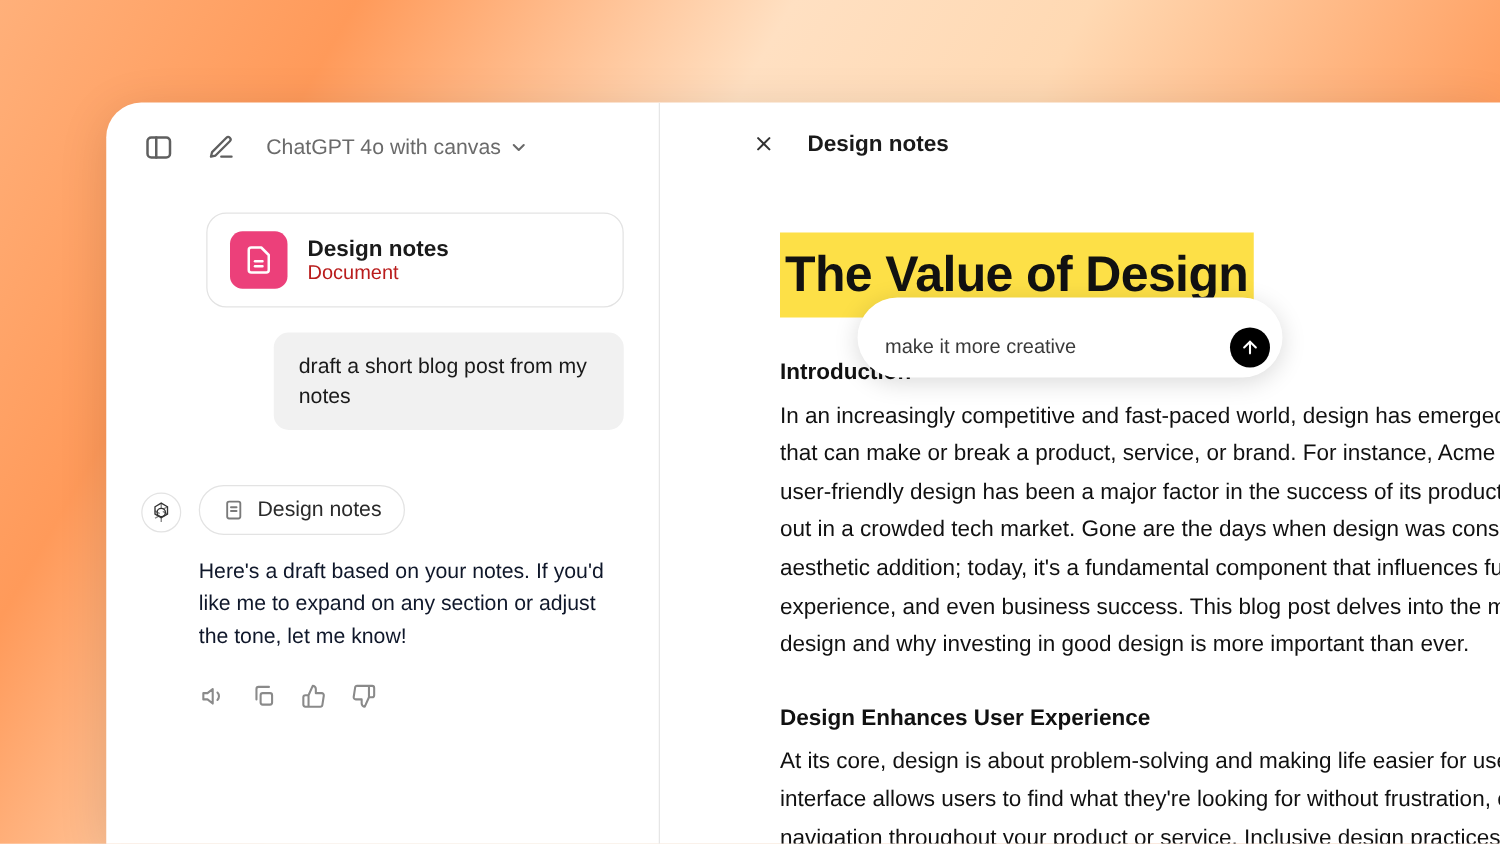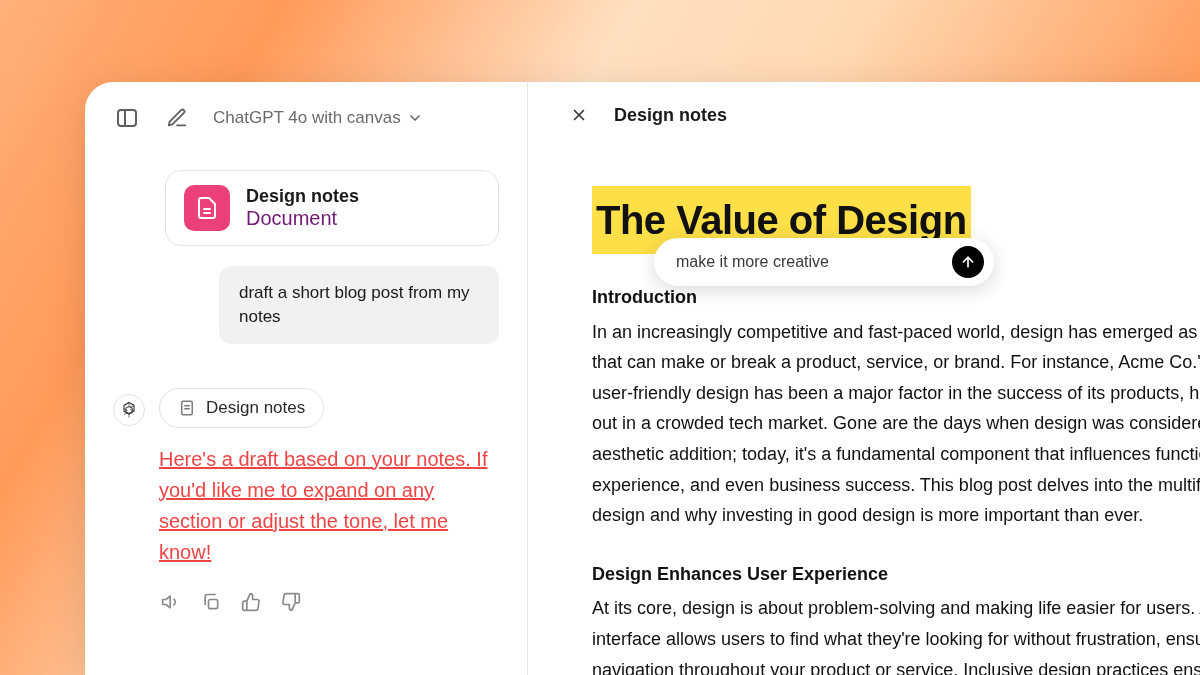--- a/index.html
+++ b/index.html
@@ -11,20 +11,21 @@
     position: absolute;
     left: 85px;
     top: 82px;
     right: 0;
     bottom: 0;
     background: #ffffff;
     border-radius: 28px 0 0 0;
     box-shadow: 0 8px 40px rgba(0,0,0,0.12);
     display: flex;
     overflow: hidden;
+    gap: 32px;
   }
   
   .left {
     width: 443px;
     flex: none;
     border-right: 1px solid #e6e6e6;
     padding: 22px 0 0 0;
     display: flex;
     flex-direction: column;
   }
@@ -55,21 +56,21 @@
     display: flex; align-items: center; gap: 16px;
     margin-left: 52px;
   }
   .doc-thumb {
     width: 46px; height: 46px; border-radius: 10px;
     background: #ec407a;
     display: flex; align-items: center; justify-content: center;
     color: #fff;
   }
   .doc-meta .title { font-weight: 700; font-size: 18px; color: #1a1a1a; }
-  .doc-meta .type  { font-size: 20px; color: #701a75; }
+  .doc-meta .type  { font-size: 16px; color: #b91c1c; }
   .user-msg {
     align-self: flex-end;
     max-width: 280px;
     background: #f1f1f1;
     border-radius: 12px;
     padding: 15px 20px;
     font-size: 17px;
     color: #1a1a1a;
     line-height: 1.4;
     margin-right: 0;
@@ -90,21 +91,21 @@
   .chip {
     align-self: flex-start;
     display: flex; align-items: center; gap: 10px;
     border: 1px solid #e3e3e3;
     border-radius: 999px;
     padding: 9px 18px;
     font-size: 17px; font-weight: 500; color: #2a2a2a;
   }
   .chip svg { color: #7a7a7a; }
   .asst-text {
-    font-size: 20px; color: #ef4444; line-height: 1.55; text-decoration: underline;
+    font-size: 17px; color: #0f172a; line-height: 1.55;
   }
   .actions {
     display: flex; gap: 16px; margin-top: 6px;
     color: #8a8a8a;
   }
   .action {
     width: 24px; height: 24px;
     display: flex; align-items: center; justify-content: center;
     background: none; border: none; cursor: pointer; color: inherit;
   }
@@ -149,21 +150,21 @@
   }
   .para { font-size: 18px; color: #111; }
   
   .floating {
     position: absolute;
     top: 52px; left: 62px;
     background: #fff;
     border-radius: 999px;
     box-shadow: 0 4px 20px rgba(0,0,0,0.15);
     display: flex; align-items: center; gap: 14px;
-    padding: 8px 10px 8px 22px;
+    padding: 24px 10px 8px 22px;
     min-width: 340px;
   }
   .floating input {
     border: none; outline: none;
     font-size: 16px; color: #3a3a3a;
     flex: 1;
     background: transparent;
   }
   .send {
     width: 32px; height: 32px; border-radius: 50%;

